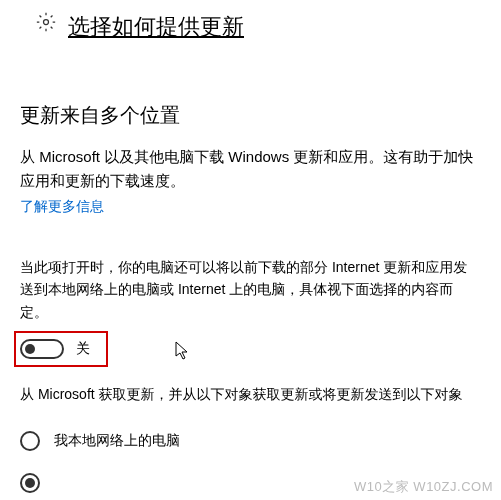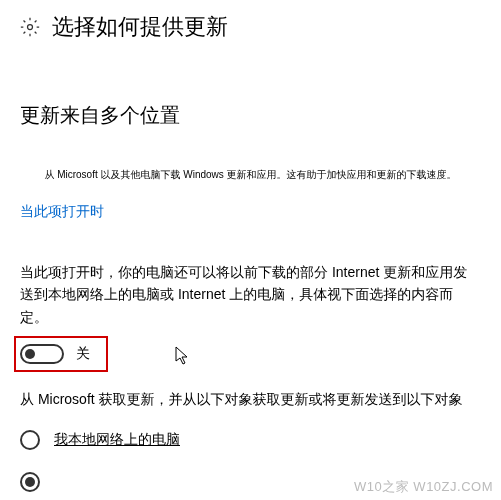--- a/index.html
+++ b/index.html
@@ -10,49 +10,48 @@
     body {
       font-family: "Microsoft YaHei", "Segoe UI", sans-serif;
       background: #ffffff;
       width: 501px;
       height: 500px;
       position: relative;
       overflow: hidden;
     }
     .header {
       display: flex;
-      align-items: center;
-      padding: 12px 20px 20px 20px;
+      padding: 12px 20px 20px 36px;
+      text-decoration: underline;
     }
     .gear-icon {
       width: 20px;
       height: 20px;
       margin-right: 12px;
     }
     .page-title {
       font-size: 22px;
       font-weight: 400;
       color: #000;
     }
     .content {
       padding: 0 20px;
     }
     .subtitle {
       font-size: 20px;
       font-weight: 400;
       color: #000;
       margin-top: 40px;
-      margin-bottom: 38px;
+      margin-bottom: 16px;
     }
     .body-text {
-      font-size: 10px;
+      font-size: 15px;
       color: #000;
       line-height: 1.6;
-      margin-bottom: 19px;
-      text-align: center;
+      margin-bottom: 4px;
     }
     .link {
       font-size: 14px;
       color: #0066cc;
       cursor: pointer;
       margin-bottom: 20px;
       display: inline-block;
     }
     .section-text {
       font-size: 14px;
@@ -107,21 +106,21 @@
       height: 20px;
       pointer-events: none;
     }
     .radio-group {
       margin-top: 8px;
     }
     .radio-intro {
       font-size: 14px;
       color: #000;
       line-height: 1.6;
-      margin-bottom: 19px;
+      margin-bottom: 25px;
     }
     .radio-row {
       display: flex;
       align-items: center;
       margin-bottom: 22px;
       cursor: pointer;
     }
     .radio {
       width: 20px;
       height: 20px;
@@ -137,21 +136,20 @@
       height: 10px;
       background: #333;
       border-radius: 50%;
       position: absolute;
       left: 3px;
       top: 3px;
     }
     .radio-label {
       font-size: 14px;
       color: #000;
-      text-decoration: underline;
     }
     .watermark {
       position: absolute;
       bottom: 4px;
       right: 8px;
       font-size: 13px;
       color: #bbb;
       letter-spacing: 0.5px;
       margin-left: 36px;
     }
@@ -165,21 +163,21 @@
       <circle cx="12" cy="12" r="3"></circle>
       <path d="M12 1v3m0 16v3M4.22 4.22l2.12 2.12m11.32 11.32l2.12 2.12M1 12h3m16 0h3M4.22 19.78l2.12-2.12m11.32-11.32l2.12-2.12"></path>
     </svg>
   </span>
   <div class="page-title">选择如何提供更新</div>
 </div>
 
 <div class="content">
   <div class="subtitle">更新来自多个位置</div>
   <div class="body-text">从 Microsoft 以及其他电脑下载 Windows 更新和应用。这有助于加快应用和更新的下载速度。</div>
-  <a class="link">当此项打开时</a>
+  <a class="link">了解更多信息</a>
   <div class="section-text">当此项打开时，你的电脑还可以将以前下载的部分 Internet 更新和应用发送到本地网络上的电脑或 Internet 上的电脑，具体视下面选择的内容而定。</div>
 
   <div class="toggle-row">
     <div class="toggle-highlight"></div>
     <div class="toggle">
       <div class="toggle-knob"></div>
     </div>
     <span class="toggle-label">关</span>
     <span class="cursor-icon">
       <svg viewBox="0 0 16 20" width="16" height="20">

